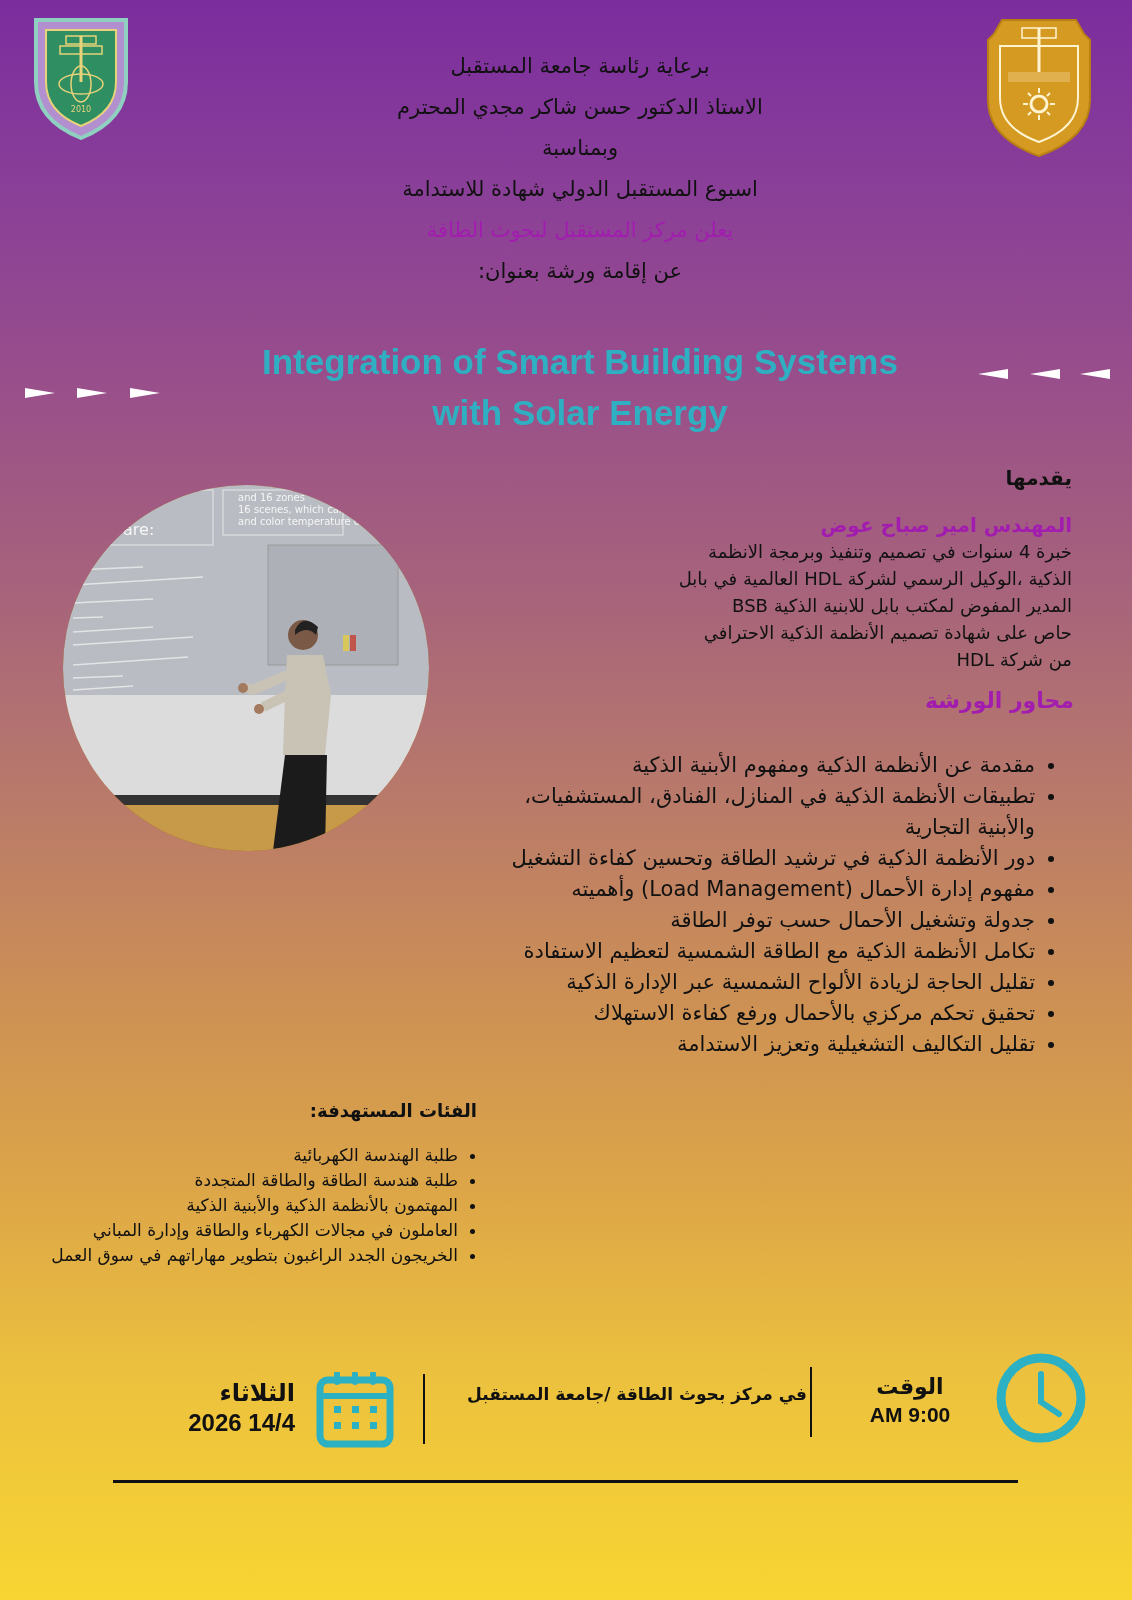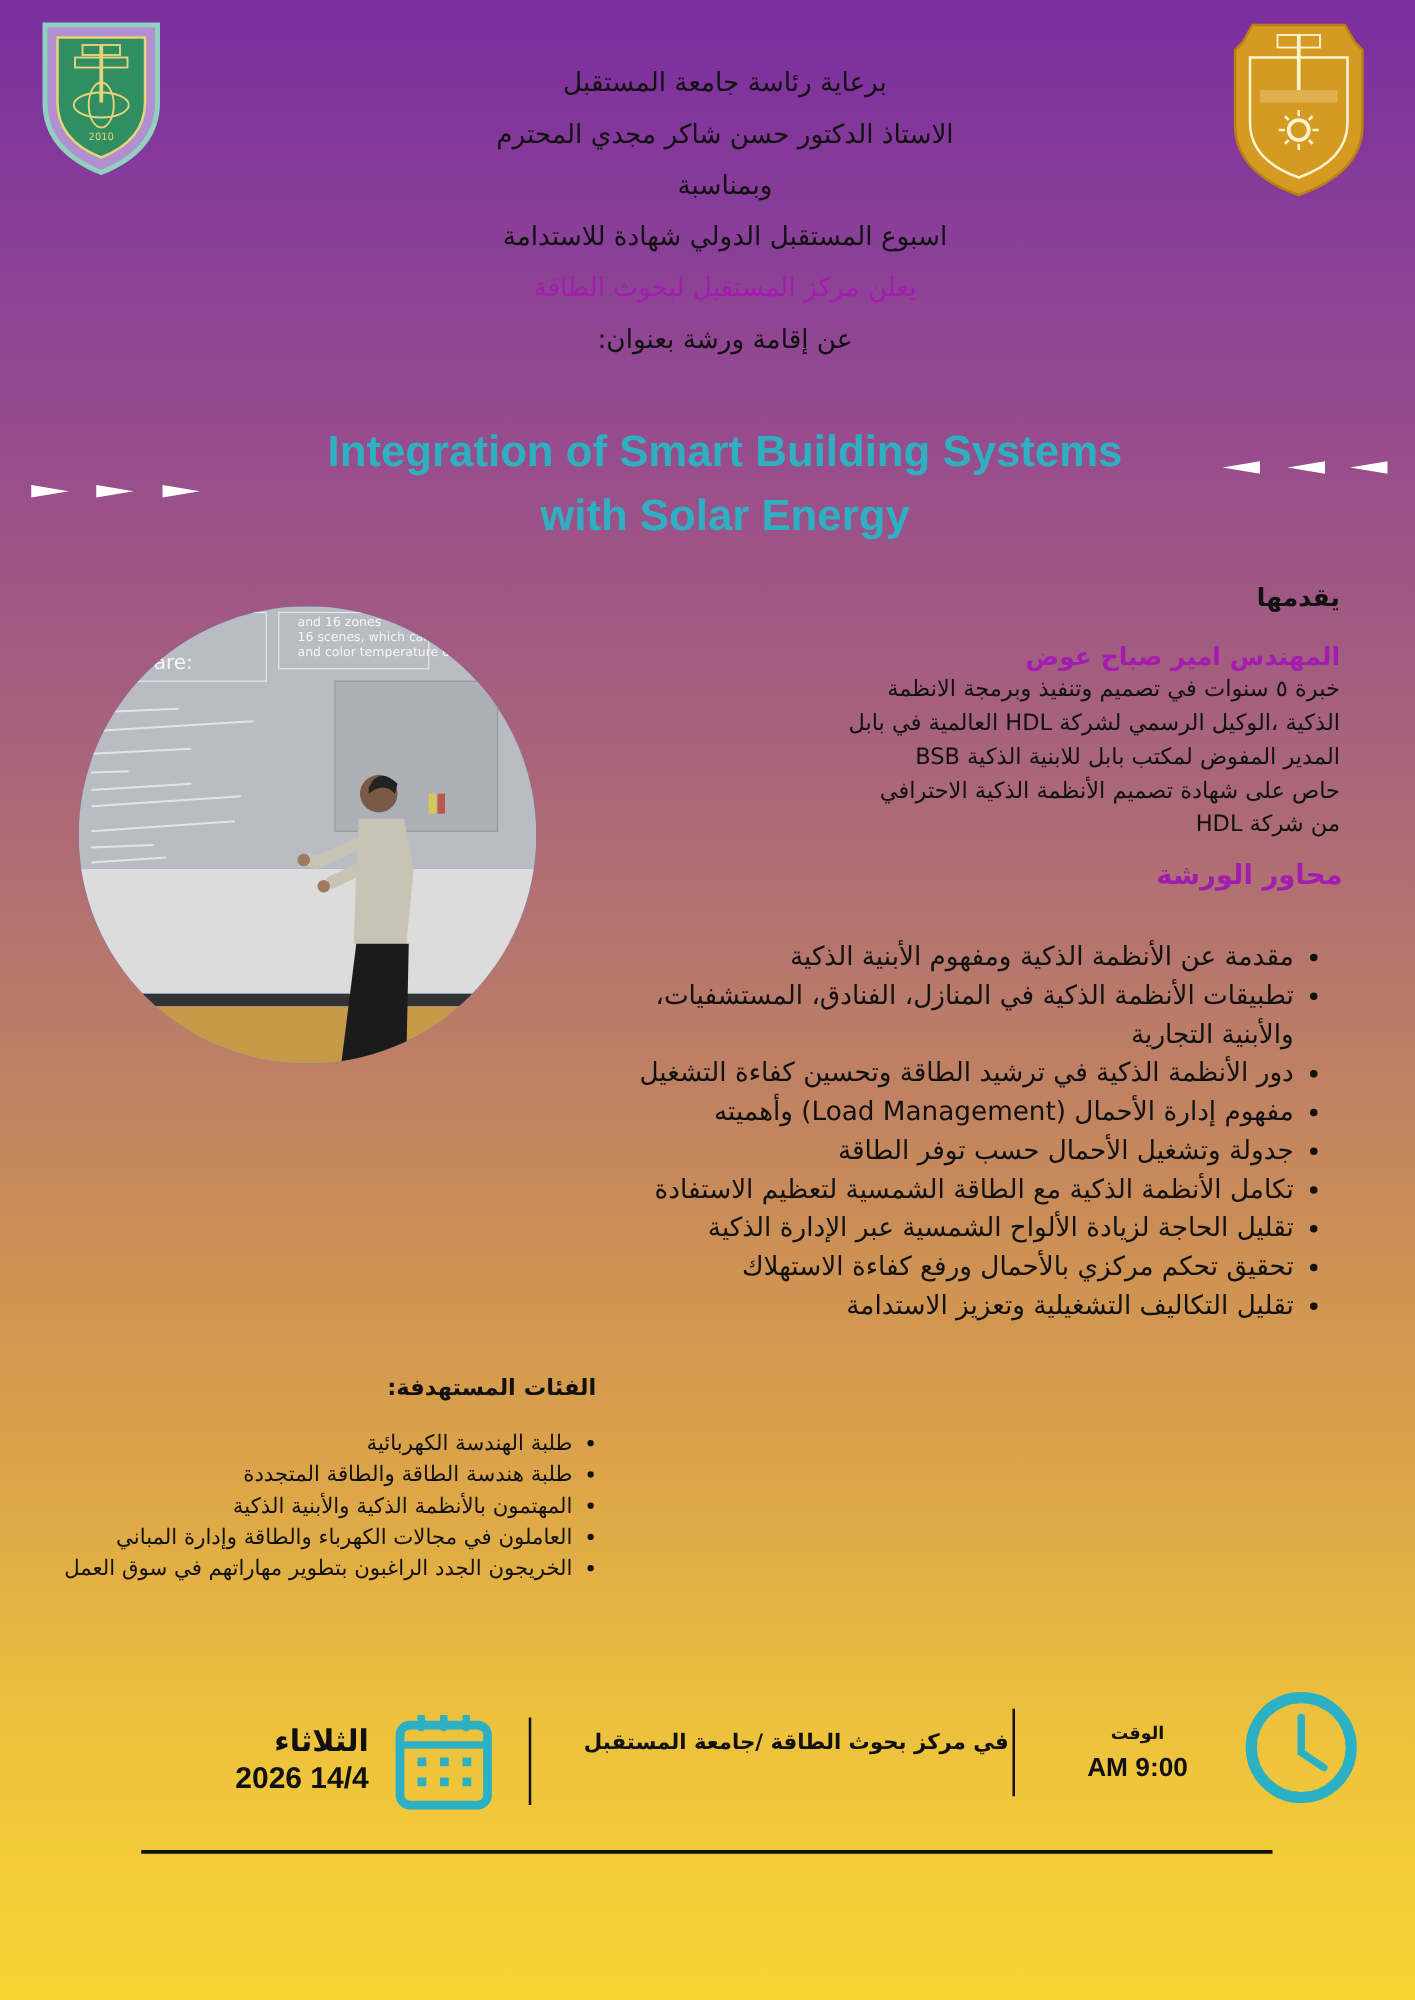--- a/index.html
+++ b/index.html
@@ -15,21 +15,21 @@
     #header .l{font-size:21px;line-height:41px;}
     #header .b{font-weight:normal;}
     
     .logo{width:110px;height:130px;}
     
     #title{left:160px;width:840px;top:336px;font-family:"Liberation Sans",sans-serif;font-weight:bold;font-size:35px;line-height:51px;color:#2fb0c2;text-align:center;}
     .tri{width:0;height:0;border-top:5px solid transparent;border-bottom:5px solid transparent;position:absolute;}
     .tri.r{border-left:30px solid #fff;}
     .tri.l{border-right:30px solid #fff;}
     
-    #photo{left:63px;top:485px;width:366px;height:366px;border-radius:50%;overflow:hidden;background:#3b82f6;text-decoration:underline;}
+    #photo{left:63px;top:485px;width:366px;height:366px;border-radius:50%;overflow:hidden;background:#a16207;text-decoration:underline;}
     
     #presenter{right:60px;width:520px;top:466px;}
     #presenter .h{font-size:20px;font-weight:bold;margin-bottom:22px;}
     #presenter .name{font-size:20px;font-weight:bold;line-height:26px;}
     #presenter .bio div{font-size:18px;line-height:27px;}
     #axes-title{right:58px;top:688px;font-size:22px;font-weight:bold;}
     
     #axes{right:75px;width:580px;top:750px;}
     #axes li{font-size:21px;line-height:31px;margin:0;}
     ul{margin:0;padding:0 22px 0 0;}
@@ -140,21 +140,21 @@
     <circle cx="180" cy="203" r="5" fill="#a37a5e"></circle>
     <path d="M225 210 L200 222" stroke="#c9c3b6" stroke-width="10" fill="none"></path>
     <circle cx="196" cy="224" r="5" fill="#a37a5e"></circle>
   </svg>
 </div>
 
 <div id="presenter" class="abs rtl">
   <div class="h">يقدمها</div>
   <div class="name teal">المهندس امير صباح عوض</div>
   <div class="bio">
-    <div>خبرة ٥ سنوات في تصميم وتنفيذ وبرمجة الانظمة</div>
+    <div>خبرة 4 سنوات في تصميم وتنفيذ وبرمجة الانظمة</div>
     <div>الذكية ،الوكيل الرسمي لشركة HDL العالمية في بابل</div>
     <div>المدير المفوض لمكتب بابل للابنية الذكية BSB</div>
     <div>حاص على شهادة تصميم الأنظمة الذكية الاحترافي</div>
     <div>من شركة HDL</div>
   </div>
 </div>
 <div id="axes-title" class="abs rtl teal">محاور الورشة</div>
 
 <div id="axes" class="abs rtl">
   <ul>
@@ -181,21 +181,21 @@
   </ul>
 </div>
 
 <div class="abs" style="left:995px;top:1352px;width:92px;height:92px;">
   <svg width="92" height="92" viewBox="0 0 92 92">
     <circle cx="46" cy="46" r="40" fill="none" stroke="#2bb0c4" stroke-width="9"></circle>
     <path d="M46 22 L46 50 L64 62" fill="none" stroke="#2bb0c4" stroke-width="6" stroke-linecap="round"></path>
   </svg>
 </div>
 <div class="abs rtl" style="left:840px;top:1373px;width:140px;text-align:center;">
-  <div class="bold" style="font-size:14px;line-height:28px;">الوقت</div>
+  <div class="bold" style="font-size:22px;line-height:28px;">الوقت</div>
   <div class="bold" style="font-family:'Liberation Sans',sans-serif;font-size:21px;line-height:28px;">9:00 AM</div>
 </div>
 <div class="abs vline" style="left:810px;top:1367px;height:70px;"></div>
 <div class="abs rtl bold" style="left:432px;top:1384px;width:375px;font-size:17px;white-space:nowrap;">في مركز بحوث الطاقة /جامعة المستقبل</div>
 <div class="abs vline" style="left:423px;top:1374px;height:70px;"></div>
 <div class="abs" style="left:315px;top:1372px;width:80px;height:76px;">
   <svg width="80" height="76" viewBox="0 0 80 76">
     <rect x="5" y="8" width="70" height="64" rx="8" fill="none" stroke="#2bb0c4" stroke-width="7"></rect>
     <line x1="5" y1="24" x2="75" y2="24" stroke="#2bb0c4" stroke-width="6"></line>
     <g stroke="#2bb0c4" stroke-width="6" stroke-linecap="round">

